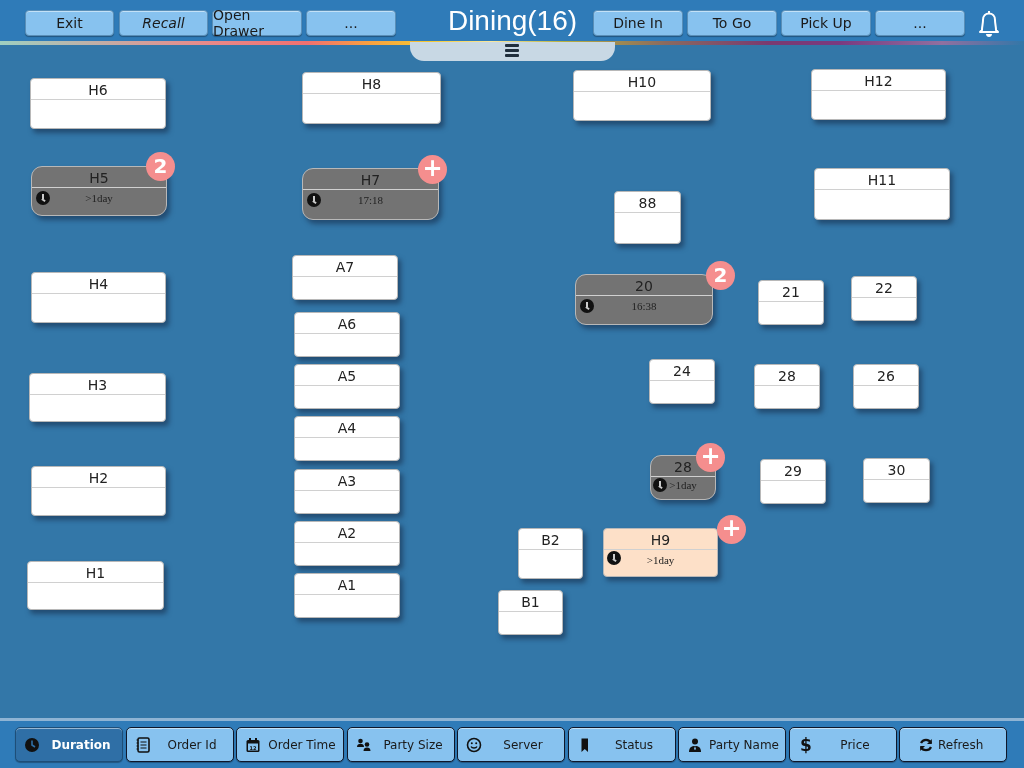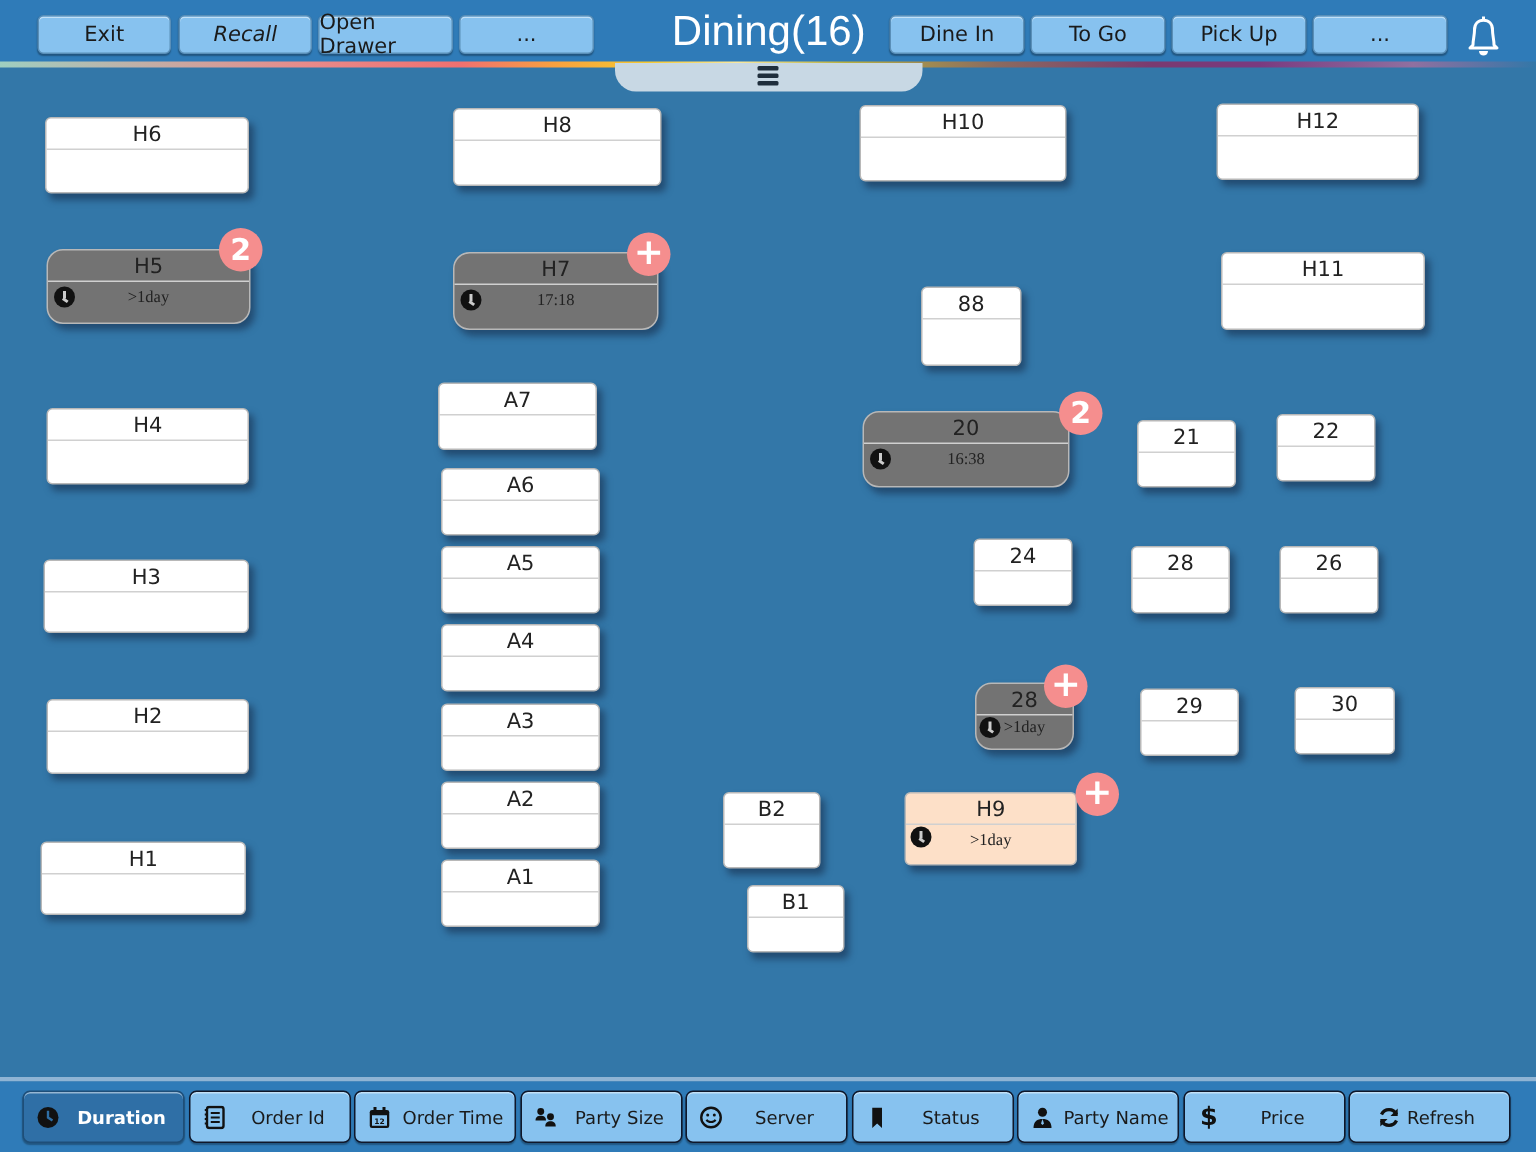--- a/index.html
+++ b/index.html
@@ -200,21 +200,21 @@
 <div class="table" style="left:294px;top:469px;width:106px;height:45px;">
   <div class="tname">A3</div>
 </div>
 <div class="table" style="left:294px;top:521px;width:106px;height:45px;">
   <div class="tname">A2</div>
 </div>
 <div class="table" style="left:294px;top:573px;width:106px;height:45px;">
   <div class="tname">A1</div>
 </div>
 
-<div class="table" style="left:482px;top:528px;width:65px;height:51px;padding-left:16px;">
+<div class="table" style="left:518px;top:528px;width:65px;height:51px;padding-left:16px;">
   <div class="tname">B2</div>
 </div>
 <div class="table" style="left:498px;top:590px;width:65px;height:45px;">
   <div class="tname">B1</div>
 </div>
 
 <div class="table" style="left:573px;top:70px;width:138px;height:51px;">
   <div class="tname">H10</div>
 </div>
 <div class="table" style="left:614px;top:191px;width:67px;height:53px;">

